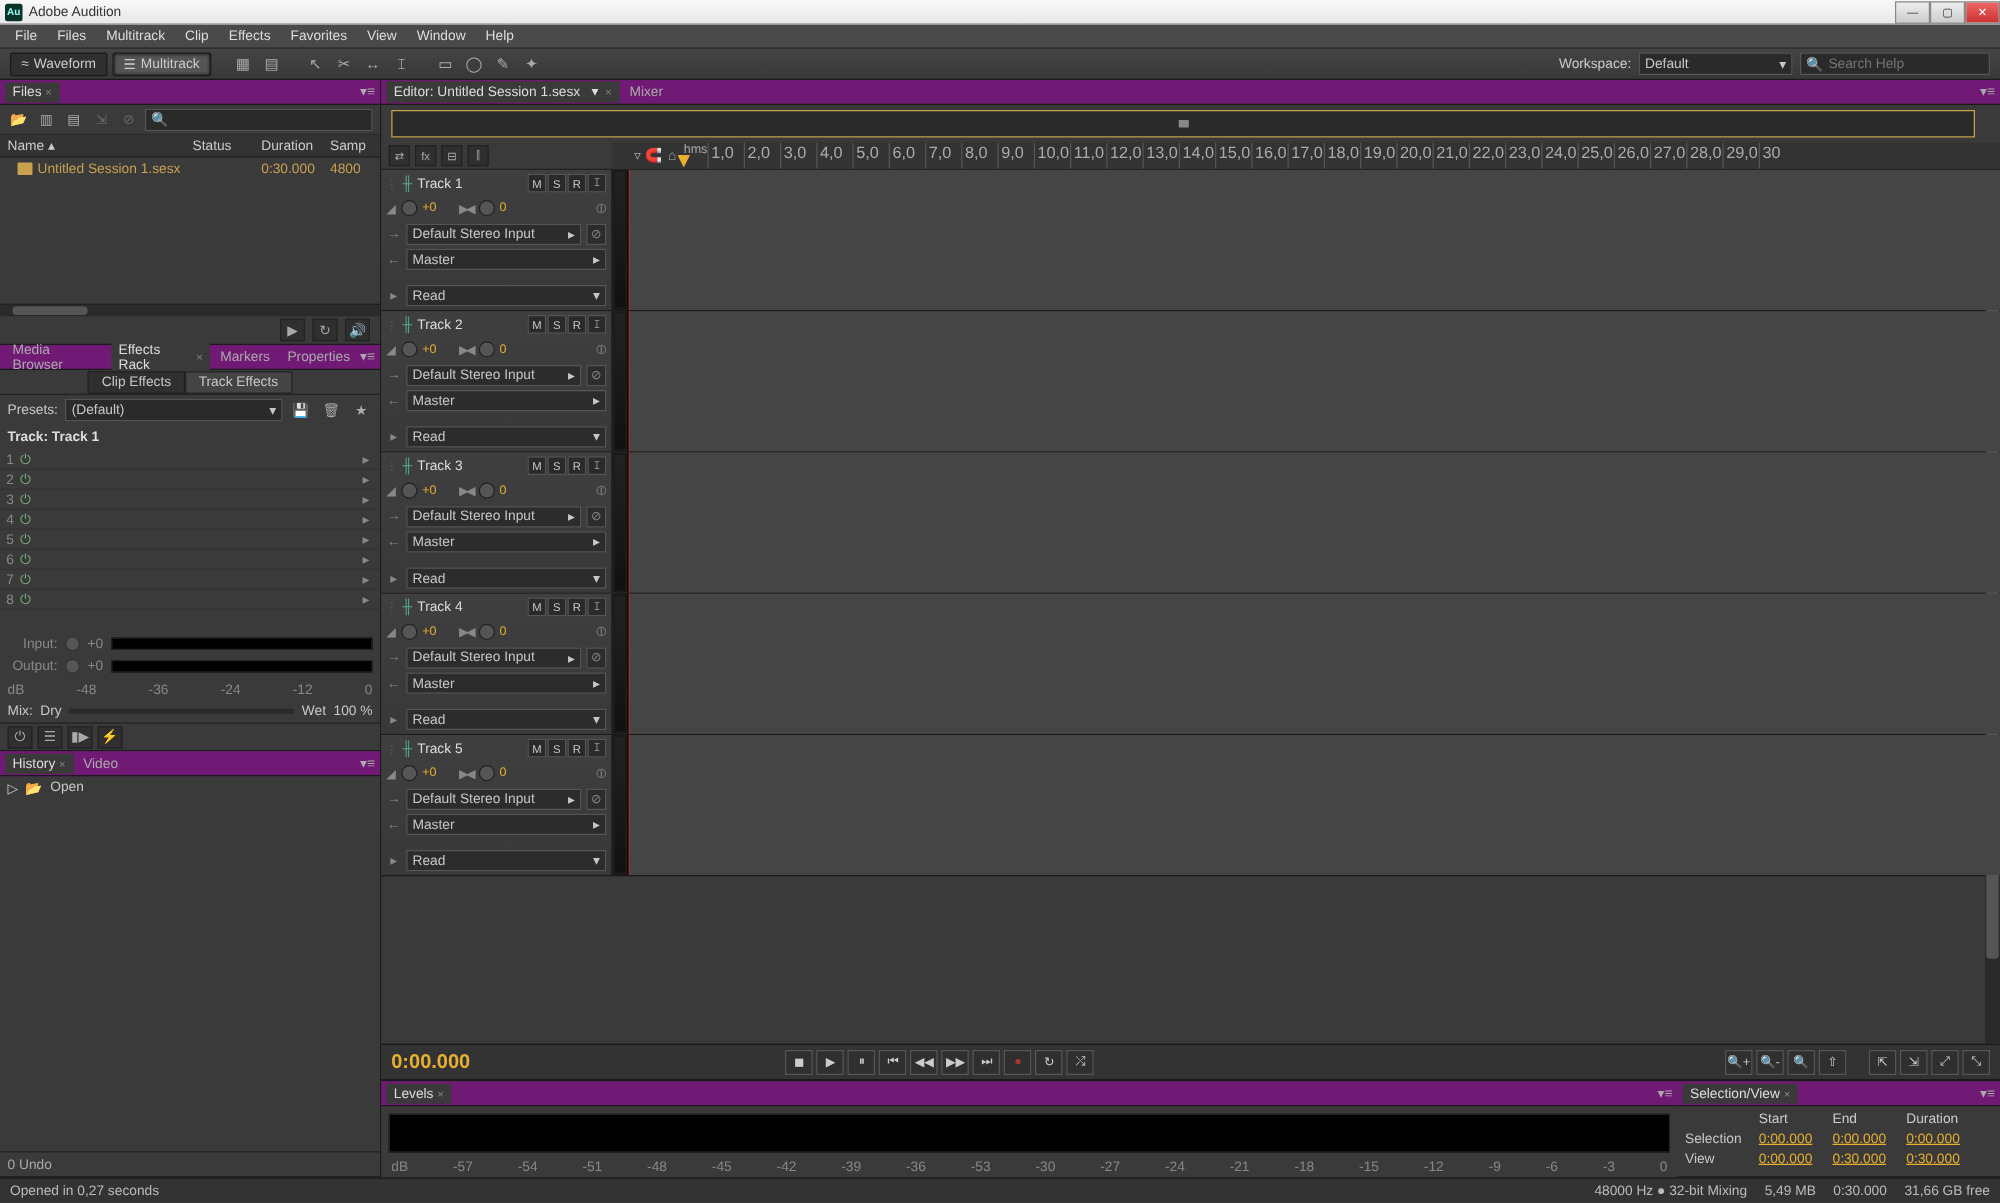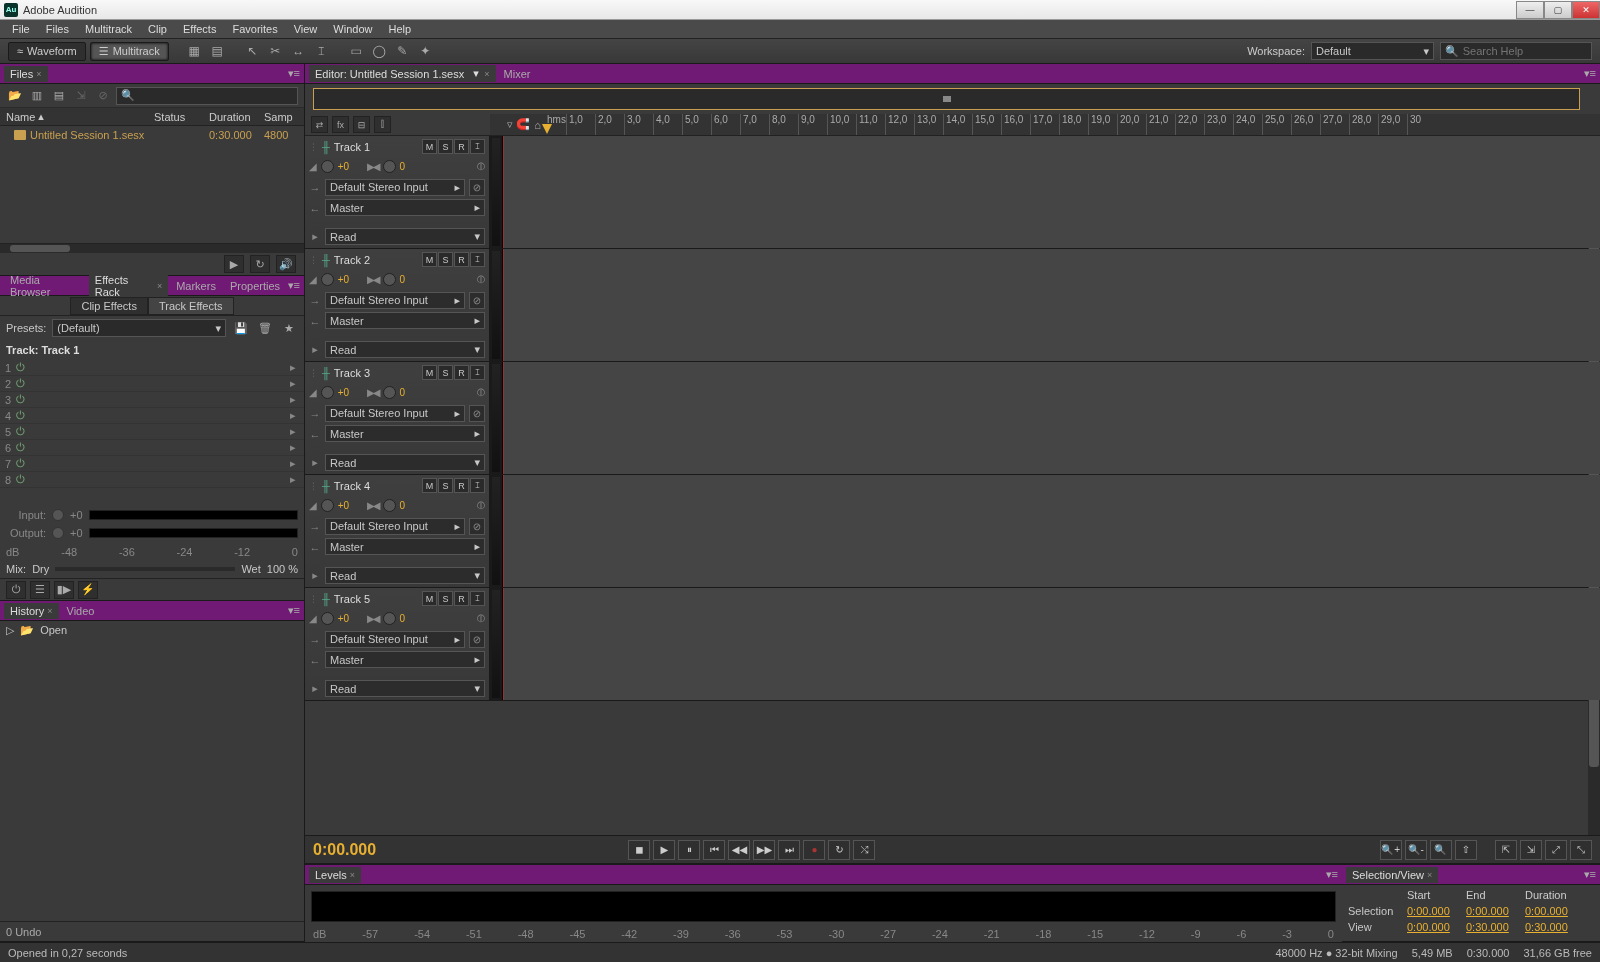--- a/index.html
+++ b/index.html
@@ -86,21 +86,21 @@
 .editor-panel { flex:1; display:flex; }
 .overview { height:22px; background:#2a2a2a; border:1px solid #c8a050; margin:4px 20px 4px 8px; position:relative; }
 .overview-handle { position:absolute; left:50%; top:50%; transform:translate(-50%,-50%); width:8px; height:6px; background:#888; }
 .editor-body { flex:1; display:flex; flex-direction:column; background:#3a3a3a; }
 .editor-row1 { height:22px; display:flex; border-bottom:1px solid #222; }
 .track-head-top { width:185px; display:flex; align-items:center; gap:4px; padding:0 6px; }
 .tht-btn { width:17px; height:17px; background:#2f2f2f; border:1px solid #222; display:flex; align-items:center; justify-content:center; color:#aaa; cursor:pointer; font-size:9px; }
 .ruler { flex:1; position:relative; background:#333; overflow:hidden; }
 .ruler-bar { position:absolute; left:0; top:0; height:100%; display:flex; }
 .ruler-pre { width:55px; display:flex; align-items:center; justify-content:flex-end; gap:4px; padding-right:4px; color:#aaa; }
-.ruler-tick { width:29px; font-size:10px; color:#aaa; text-align:center; border-left:1px solid #555; padding-left:2px; display:flex; align-items:flex-start; }
+.ruler-tick { width:29px; font-size:13px; color:#aaa; text-align:center; border-left:1px solid #555; padding-left:2px; display:flex; align-items:flex-start; }
 .ruler-hms { font-size:10px; color:#aaa; padding-left:2px; }
 .playhead-marker { position:absolute; left:52px; top:10px; width:10px; height:10px; background:#e8b030; clip-path:polygon(0 0,100% 0,50% 100%); }
 .tracks-area { flex:1; overflow:hidden; position:relative; }
 .track { height:113px; display:flex; border-bottom:1px solid #1a1a1a; }
 .track-header { width:185px; background:linear-gradient(#3f3f3f,#383838); border-right:1px solid #1a1a1a; display:flex; flex-direction:column; padding:2px 4px; gap:2px; }
 .th-row1 { display:flex; align-items:center; gap:4px; height:18px; }
 .th-grip { color:#666; font-size:9px; }
 .th-icon { color:#5a8; }
 .th-name { flex:1; color:#ddd; }
 .th-msr { display:flex; gap:1px; }

